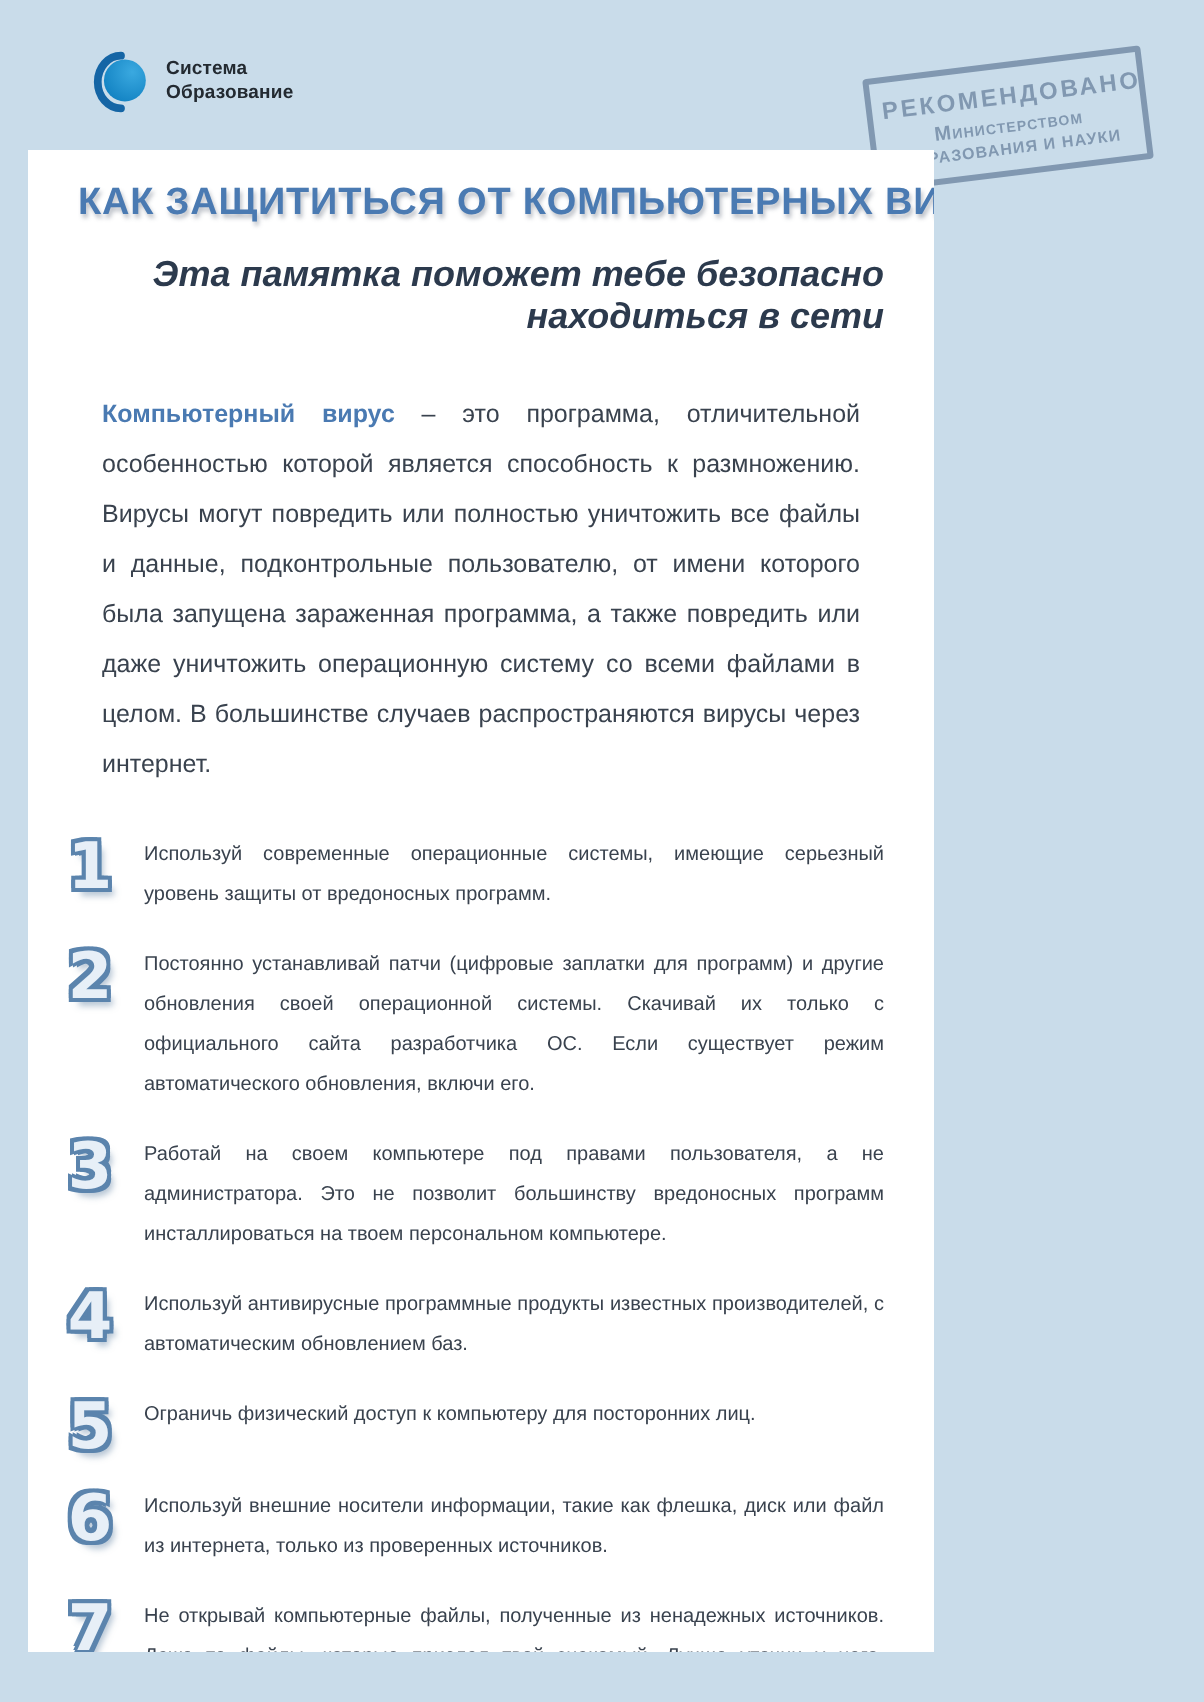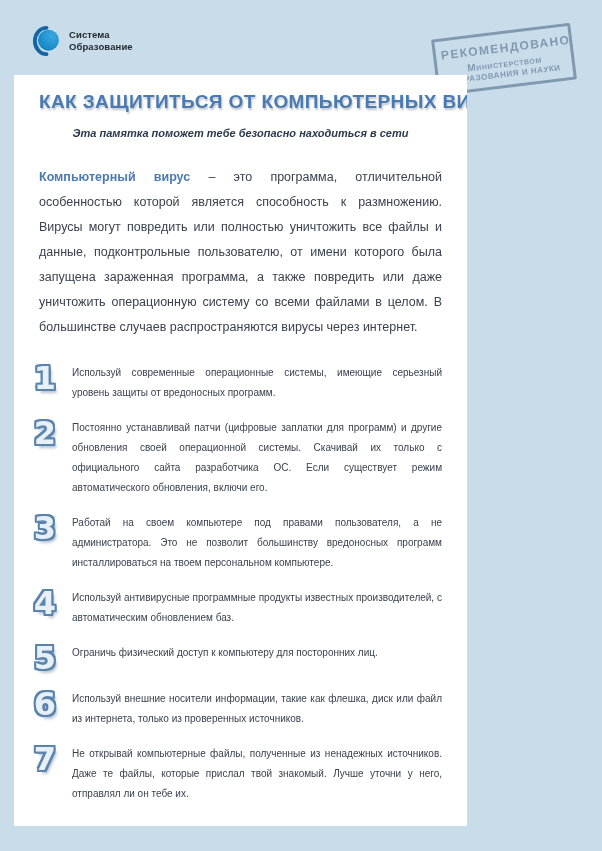--- a/index.html
+++ b/index.html
@@ -6,21 +6,21 @@
   body {
     width: 602px; height: 851px;
     background: #c9dcea;
     font-family: "Liberation Sans", sans-serif;
     position: relative;
     overflow: hidden;
   }
 
   
   .logo {
-    position: absolute; top: 23px; left: 31px;
+    position: absolute; top: 23px; left: 45px;
     display: flex; align-items: center; gap: 7px;
   }
   .logo-icon { width: 31px; height: 36px; display: block; }
   .brand-name {
     font-size: 9.5px; font-weight: bold; color: #232a31; line-height: 1.3;
     letter-spacing: 0.1px;
   }
 
   
   .stamp {
@@ -52,28 +52,28 @@
     margin: 4px 0 0;
     text-align: center;
     color: #4a7ab2;
     font-size: 19px; font-weight: bold;
     letter-spacing: 0.4px;
     text-shadow: 1px 2px 2px rgba(110,120,135,0.45);
     white-space: nowrap;
   }
   .subtitle {
     margin-top: 14px;
-    text-align: center;
+    text-align: right;
     font-style: italic; font-weight: bold;
-    font-size: 11px;
+    font-size: 18px;
     color: #2c3a4d;
   }
 
   .intro {
-    margin: 26px 0 0;
+    margin: 26px 12px 0;
     font-size: 12.5px; line-height: 25px;
     color: #39424e;
     text-align: justify;
   }
   .intro .lead { color: #4a7ab2; font-weight: bold; }
 
   .section-heading {
     margin-top: 34px;
     text-align: center;
     color: #4a7ab2;

